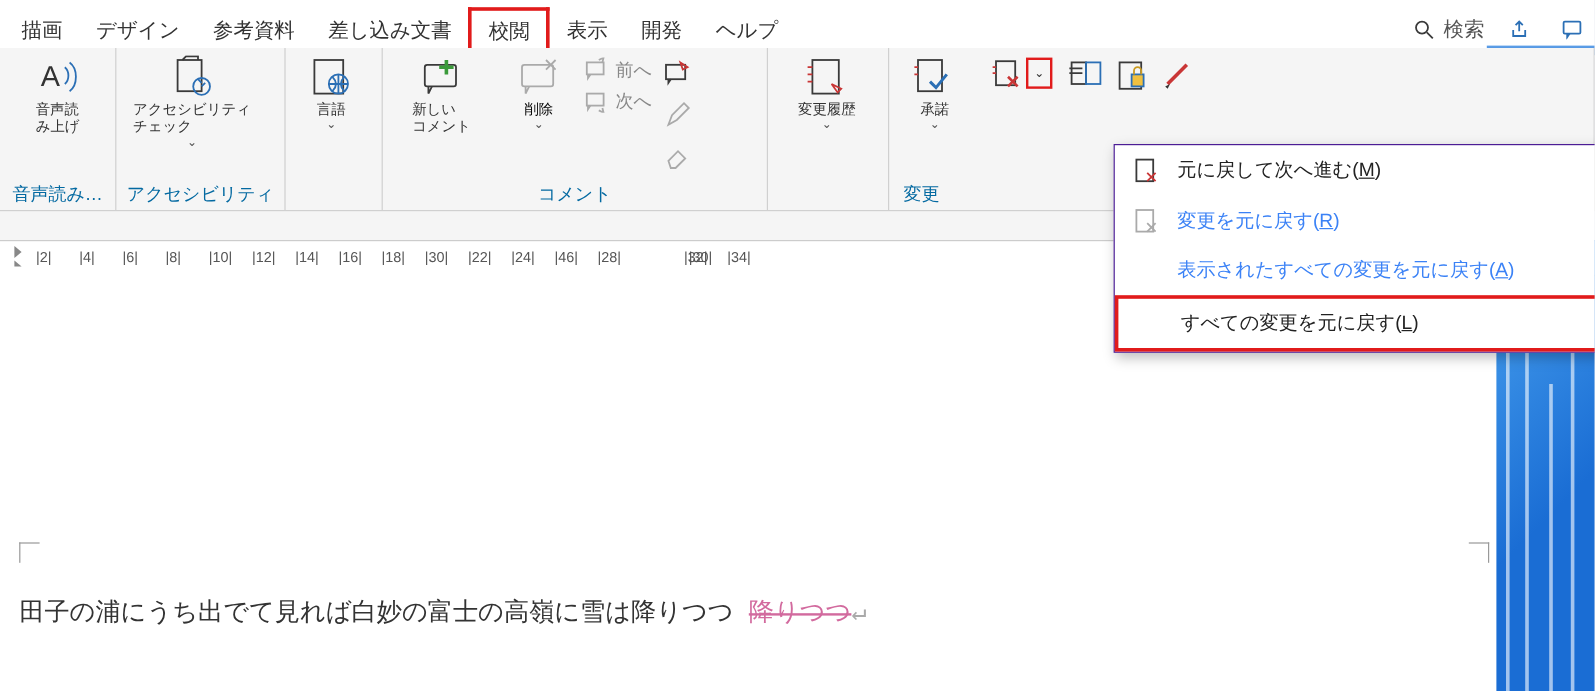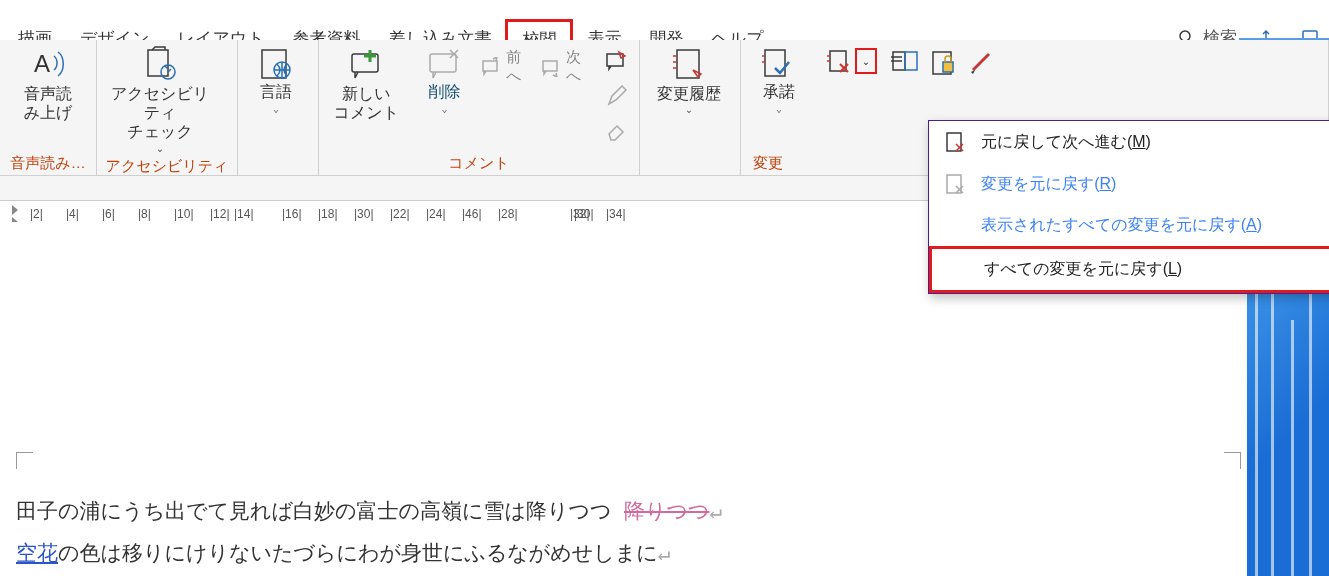--- a/index.html
+++ b/index.html
@@ -1,39 +1,39 @@
 <!DOCTYPE html>
 <html><head>
 <meta charset="utf-8">
 <style>
 html,body{margin:0;padding:0;font-family:"Yu Gothic UI","Meiryo",sans-serif;font-size:15px;color:#333;background:#d7ddee;}
 #app{width:1329px;height:576px;position:relative;overflow:hidden;background:#f5f5f5;}
 
-.tabs{position:absolute;left:0;top:0;right:0;height:40px;background:#fff;display:flex;align-items:center;padding:17px 4px;gap:0;}
+.tabs{position:absolute;left:0;top:0;right:0;height:40px;background:#fff;display:flex;align-items:center;padding:4px 4px;gap:0;}
 .tab{padding:6px 14px 4px;font-size:17px;color:#333;cursor:pointer;}
 .tab.active{border:3px solid #e11b1b;border-bottom:none;position:relative;}
 .tab.active::after{content:"";position:absolute;left:4px;right:4px;bottom:-3px;height:5px;background:#2b5aa0;}
 .tabs .spacer{flex:1;}
 .search{display:flex;align-items:center;gap:8px;color:#555;font-size:17px;}
 .search svg{width:18px;height:18px;}
 .titlebar-btn{width:28px;height:28px;display:flex;align-items:center;justify-content:center;margin-left:14px;border:1px solid transparent;}
 .titlebar-btn svg{width:18px;height:18px;}
 .blue-dash{position:absolute;right:0;top:38px;width:90px;height:8px;background:linear-gradient(#5ea0e8,#3d7dd4);}
 
 .ribbon{position:absolute;left:0;top:40px;right:0;height:135px;background:#f5f5f5;border-bottom:1px solid #d0d0d0;display:flex;}
 .rgroup{border-right:1px solid #d0d0d0;display:flex;flex-direction:column;align-items:stretch;}
 .rgroup .body{flex:1;display:flex;align-items:flex-start;padding:4px 6px 0;gap:6px;}
-.rgroup .gl{height:24px;line-height:24px;text-align:center;font-size:15px;color:#c2410c;}
+.rgroup .gl{height:24px;line-height:24px;text-align:center;font-size:15px;color:#0369a1;}
 .big{display:flex;flex-direction:column;align-items:center;justify-content:flex-start;width:82px;padding:2px 2px 0;gap:2px;cursor:pointer;}
 .big.w100{width:110px;}
-.big.w60{width:60px;font-family:Liberation Mono, monospace;}
+.big.w60{width:60px;}
 .big svg{width:36px;height:36px;}
-.big .lbl{font-size:16px;text-align:center;line-height:1.2;}
+.big .lbl{font-size:12px;line-height:1.2;}
 .big .dd{font-size:10px;color:#555;line-height:1;}
-.small-col{display:flex;flex-direction:row;gap:6px;padding-top:4px;}
+.small-col{display:flex;flex-direction:column;gap:6px;padding-top:4px;}
 .small{display:flex;align-items:center;gap:6px;color:#888;font-size:15px;cursor:pointer;}
 .small svg{width:20px;height:20px;}
 .icon-col{display:flex;flex-direction:column;gap:10px;padding:6px 4px 0;}
 .icon-col svg{width:24px;height:24px;}
 .track-row{display:flex;align-items:flex-start;gap:4px;padding:4px 2px 0;}
 .track-row svg{width:26px;height:26px;}
 .track-row .caretbox{display:flex;flex-direction:column;align-items:center;width:18px;}
 .track-row .caretbox .cbox{border:2px solid #e11b1b;width:18px;height:22px;display:flex;align-items:center;justify-content:center;}
 
 .ruler{position:absolute;left:0;top:200px;right:0;height:28px;background:#fff;border-top:1px solid #ccc;border-bottom:1px solid #ccc;display:flex;align-items:center;overflow:hidden;}
@@ -68,21 +68,20 @@
 .red-stroke{stroke:#c93636;}
 .gray-stroke{stroke:#aaa;}
 </style>
 </head>
 <body>
 <div id="app">
 
 <div class="tabs">
   <div class="tab">描画</div>
   <div class="tab">デザイン</div>
-  <div class="tab">レイアウト</div>
   <div class="tab">参考資料</div>
   <div class="tab">差し込み文書</div>
   <div class="tab active">校閲</div>
   <div class="tab">表示</div>
   <div class="tab">開発</div>
   <div class="tab">ヘルプ</div>
   <div class="spacer"></div>
   <div class="search">
     <svg>
           <circle cx="8" cy="8" r="5"></circle>
@@ -162,21 +161,21 @@
             </svg>
         <div class="lbl" style="white-space:pre-line">新しい
 コメント</div>
       </div>
       <div class="big w60">
         <svg class="gray-stroke">
               <rect x="4" y="8" width="26" height="18" rx="2"></rect>
               <path d="M10 26l-3 6v-6"></path>
               <path d="M24 4l8 8 M32 4l-8 8"></path>
             </svg>
-        <div class="lbl" style="color:#0c4a6e">削除</div>
+        <div class="lbl" style="color:#000000">削除</div>
         <div class="dd">⌄</div>
       </div>
       <div class="small-col">
         <div class="small">
           <svg class="gray-stroke">
                 <rect x="2" y="4" width="14" height="10"></rect>
                 <path d="M5 14l-2 3v-3"></path>
                 <path d="M12 2l4-2-1 4"></path>
               </svg>
           <span>前へ</span>
@@ -275,43 +274,40 @@
           <path d="M4 4l6 5-6 5z" fill="#888" stroke="none"></path>
           <path d="M4 16l6 5H4z" fill="#888" stroke="none"></path>
         </svg>
   </div>
 <div class="tick" style="left: 30px;">|2|</div>
       <div class="tick" style="left: 66px;">|4|</div>
       <div class="tick" style="left: 102px;">|6|</div>
       <div class="tick" style="left: 138px;">|8|</div>
       <div class="tick" style="left: 174px;">|10|</div>
       <div class="tick" style="left: 210px;">|12|</div>
-      <div class="tick" style="left: 234px;">|14|</div>
+      <div class="tick" style="left: 246px;">|14|</div>
       <div class="tick" style="left: 282px;">|16|</div>
       <div class="tick" style="left: 318px;">|18|</div>
       <div class="tick" style="left: 354px;">|30|</div>
       <div class="tick" style="left: 390px;">|22|</div>
       <div class="tick" style="left: 426px;">|24|</div>
       <div class="tick" style="left: 462px;">|46|</div>
       <div class="tick" style="left: 498px;">|28|</div>
       <div class="tick" style="left: 534px; margin-left: 40px;">|30|</div>
       <div class="tick" style="left: 570px;">|32|</div>
       <div class="tick" style="left: 606px;">|34|</div>
     </div>
 
 <div class="doc"></div>
 <div class="page-edge-l" style="top:452px"></div>
 <div class="page-edge-r" style="top:452px"></div>
 <div class="doc-body" style="top:492px">
   <div>
     <span>田子の浦にうち出でて見れば白妙の富士の高嶺に雪は降りつつ</span> <span class="pinkstrike">降りつつ</span><span class="para-mark">↵</span>
   </div>
-  <div>
-    <span class="pinklink">空花</span><span>の色は移りにけりないたづらにわが身世にふるながめせしまに</span><span class="para-mark">↵</span>
-  </div>
 </div>
 
 <div class="desktop"></div>
 
 <div class="menu">
   <div class="mi">
     <svg>
           <rect x="2" y="2" width="14" height="18"></rect>
           <path class="red-stroke" d="M11 13l7 7 M18 13l-7 7"></path>
         </svg>

